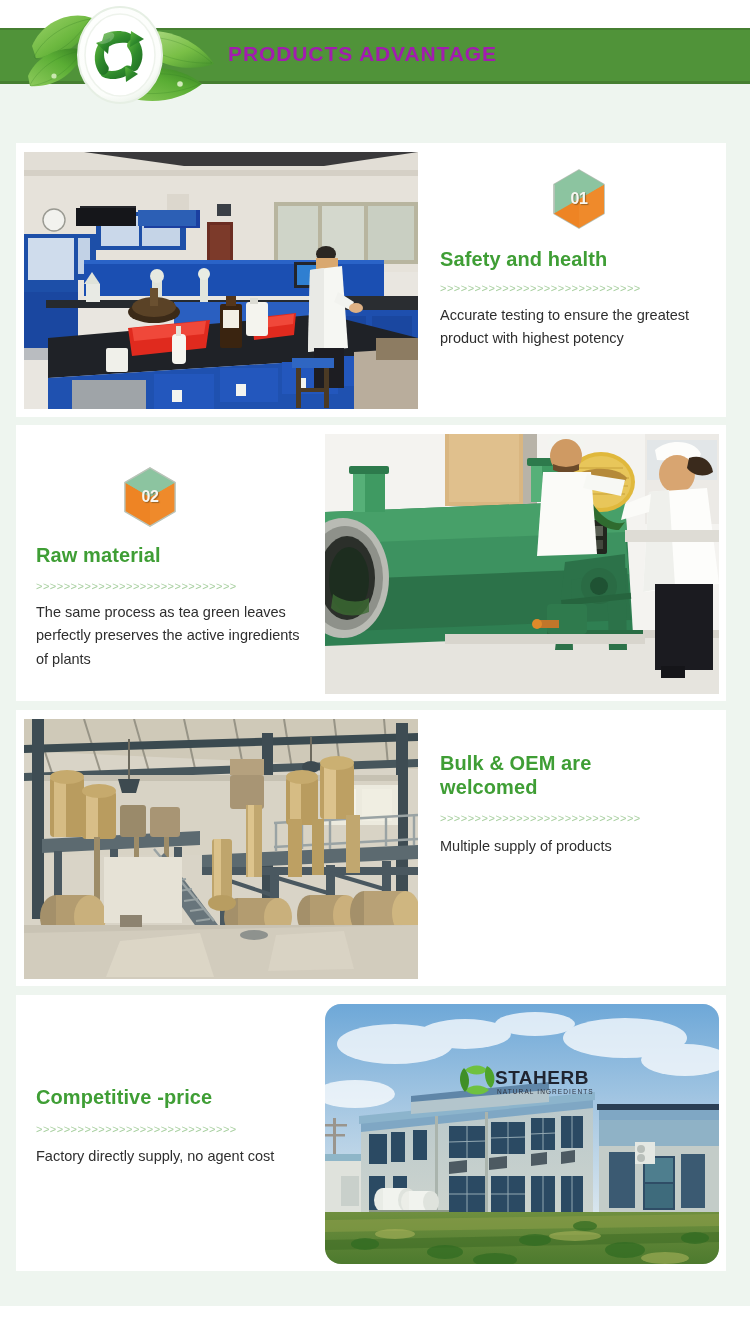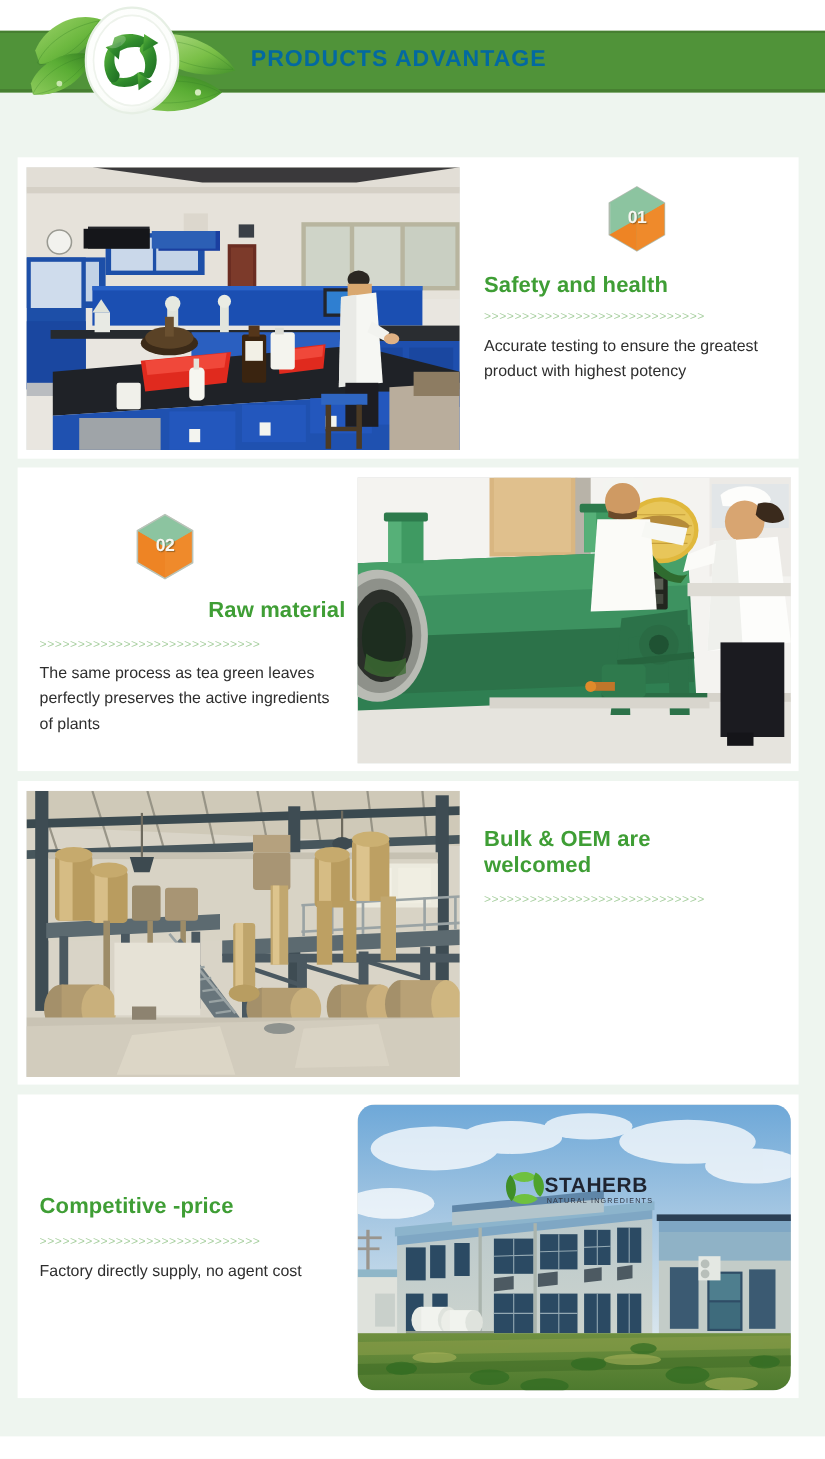--- a/index.html
+++ b/index.html
@@ -40,21 +40,21 @@
     background: #509339;
     border-top: 2px solid #467f31;
     border-bottom: 3px solid #467f31;
   }
   .header-title {
     position: absolute;
     left: 228px; top: 42px;
     font-size: 21px;
     font-weight: bold;
     letter-spacing: 0.9px;
-    color: #0369a1;
+    color: #a21caf;
   }
   .logo-wrap {
     position: absolute;
     left: 18px; top: 2px;
     width: 210px; height: 110px;
   }
   .logo-wrap svg { display: block; }
 
   
   .card {
@@ -432,21 +432,21 @@
             <polygon points="28,2 53,16.5 53,45.5 28,60 3,45.5 3,16.5" fill="#8cc4a0" stroke="#c6cfc6" stroke-width="1.6"></polygon>
             <path d="M28 20 L53 6 L53 45.5 L28 60 L3 45.5 L3 6 Z" fill="#ef8a2b" opacity="0"></path>
             <path d="M3 16.5 L28 31 L28 60 L3 45.5 Z" fill="#ee8424"></path>
             <path d="M28 31 L53 16.5 L53 45.5 L28 60 Z" fill="#ef8a2b"></path>
             <path d="M28 2 L53 16.5 L28 31 L3 16.5 Z" fill="#8cc4a0"></path>
             <polygon points="28,2 53,16.5 53,45.5 28,60 3,45.5 3,16.5" fill="none" stroke="#b9c3b8" stroke-width="1.2"></polygon>
           </svg>
           <div class="num">02</div>
         </div>
       </div>
-      <div class="card-heading" style="margin-top:16px;text-align:right;">Raw material</div>
+      <div class="card-heading" style="margin-top:16px;">Raw material</div>
       <div class="chevrons" style="margin-top:13px; width:252px;">&gt;&gt;&gt;&gt;&gt;&gt;&gt;&gt;&gt;&gt;&gt;&gt;&gt;&gt;&gt;&gt;&gt;&gt;&gt;&gt;&gt;&gt;&gt;&gt;&gt;&gt;&gt;&gt;&gt;</div>
       <div class="card-body" style="margin-top:9px; width:278px;">The same process as tea green leaves perfectly preserves the active ingredients of plants</div>
     </div>
   </div>
 
   <div class="card">
     <div class="card-panel" style="left:16px; top:710px; width:710px; height:276px;"></div>
 
     <div class="card-photo" style="left:24px; top:719px; width:394px; height:260px;">
       <svg width="394" height="260" viewBox="0 0 394 260">
@@ -593,20 +593,21 @@
         <path d="M96 222 L176 214 L190 258 L82 258 Z" fill="#e0dacb" opacity="0.7"></path>
         <path d="M252 216 L320 212 L330 250 L244 252 Z" fill="#ddd7c8" opacity="0.6"></path>
         <ellipse cx="230" cy="216" rx="14" ry="5" fill="#4a5860" opacity="0.5"></ellipse>
         <rect x="96" y="196" width="22" height="12" fill="#8d8370"></rect>
       </svg>
     </div>
 
     <div class="card-text" style="left:440px; top:734px; width:278px;">
       <div class="card-heading" style="margin-top:18px; width:230px;">Bulk &amp; OEM are welcomed</div>
       <div class="chevrons" style="margin-top:14px; width:250px;">&gt;&gt;&gt;&gt;&gt;&gt;&gt;&gt;&gt;&gt;&gt;&gt;&gt;&gt;&gt;&gt;&gt;&gt;&gt;&gt;&gt;&gt;&gt;&gt;&gt;&gt;&gt;&gt;&gt;</div>
+      <div class="card-body" style="margin-top:11px; width:210px;">Multiple supply of products</div>
     </div>
   </div>
 
   <div class="card">
     <div class="card-panel" style="left:16px; top:995px; width:710px; height:276px;"></div>
 
     <div class="card-photo" style="left:325px; top:1004px; width:394px; height:260px;border-radius:16px;">
       <svg width="394" height="260" viewBox="0 0 394 260">
         <defs>
           <linearGradient id="sky" x1="0" y1="0" x2="0" y2="1">

